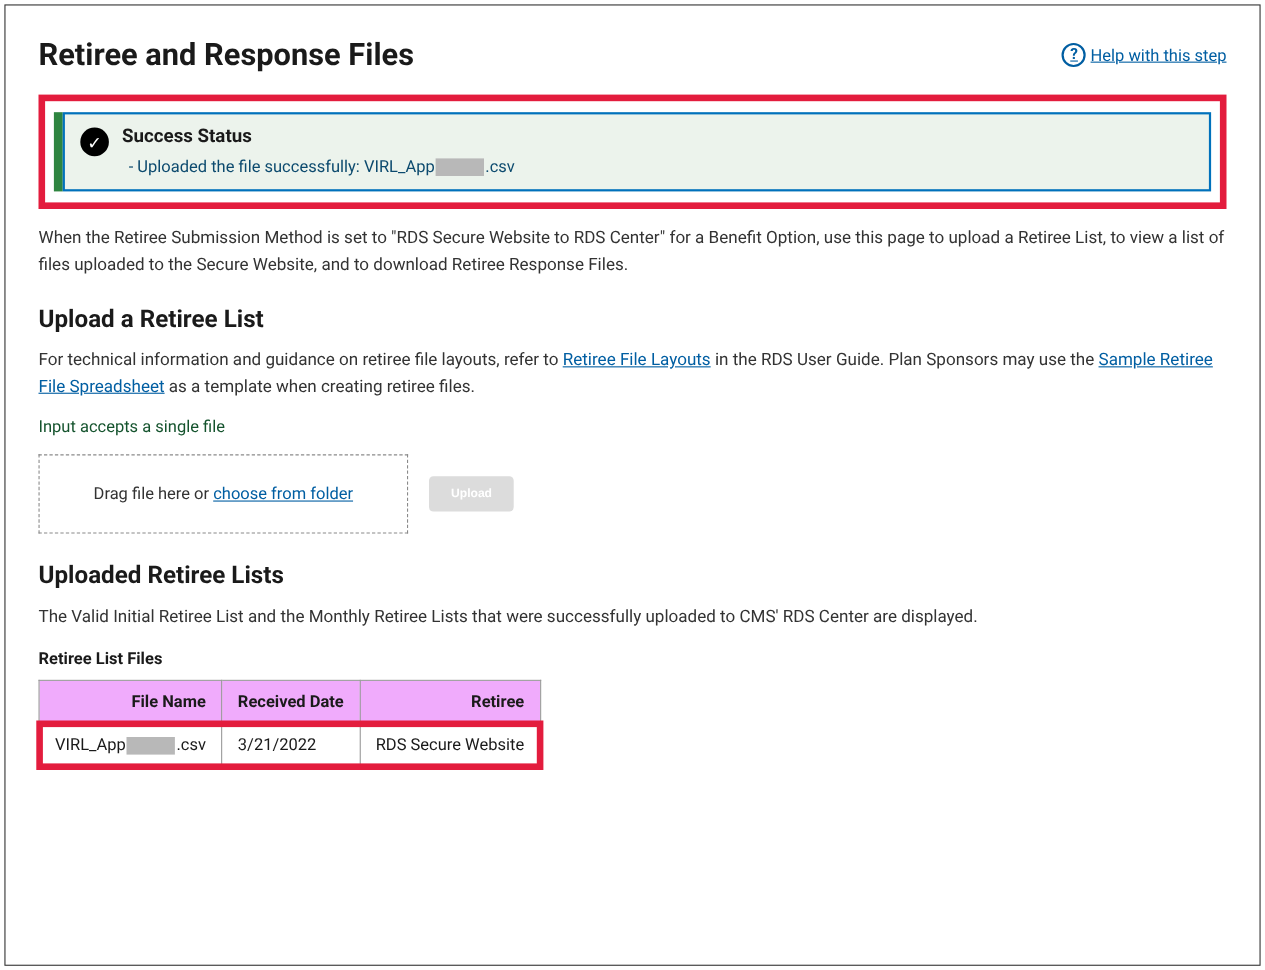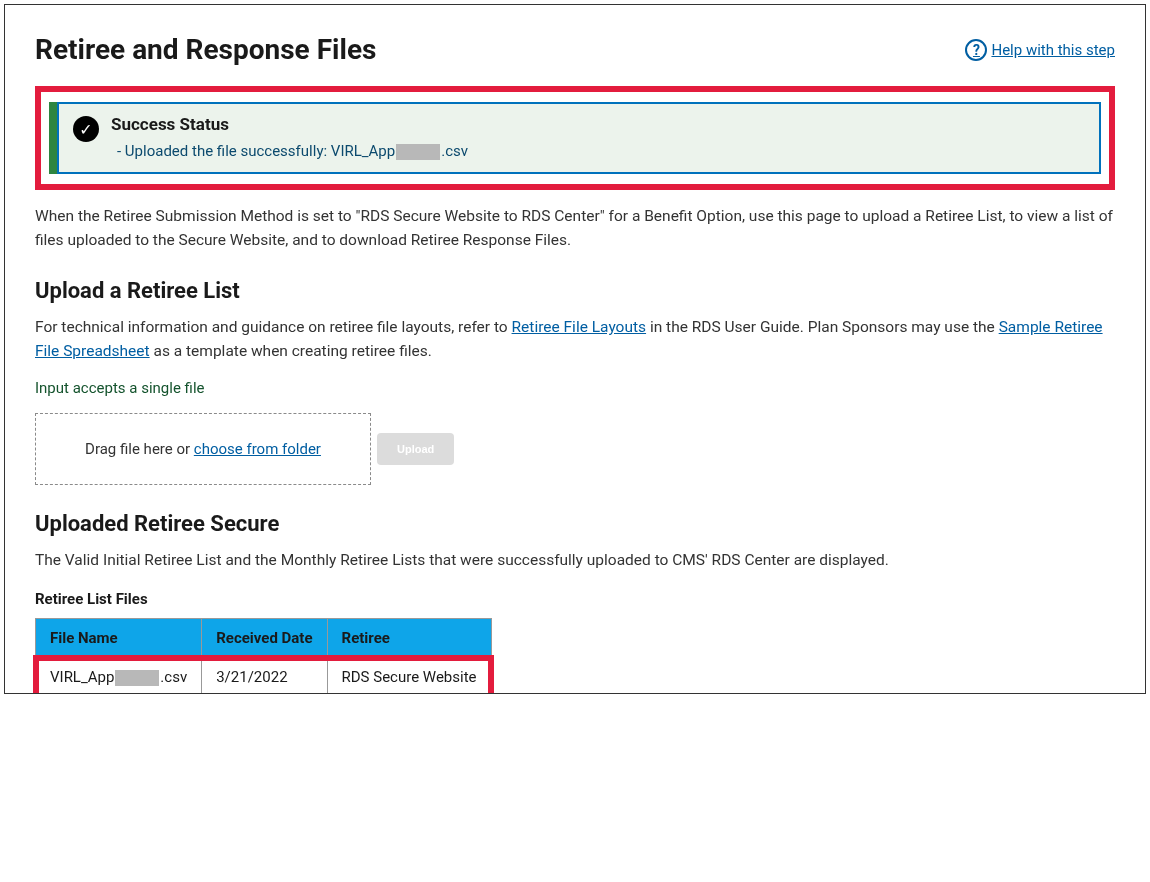--- a/index.html
+++ b/index.html
@@ -6,21 +6,21 @@
   body {
     margin: 0;
     padding: 4px;
     font-family: -apple-system, "Segoe UI", Roboto, Arial, sans-serif;
     color: #1a1a1a;
     background: #fff;
   }
   .outer {
     border: 1px solid #333;
     width: 1142px;
-    height: 690px;
+    height: 874px;
     padding: 28px 30px;
     overflow: hidden;
   }
   .header-row {
     display: flex;
     justify-content: space-between;
     align-items: flex-start;
   }
   h1 {
     font-size: 28px;
@@ -113,21 +113,21 @@
     color: #005ea2;
   }
   .input-label {
     font-size: 15px;
     color: #14532d;
     margin: 8px 0 16px 0;
   }
   .upload-row {
     display: flex;
     align-items: center;
-    gap: 6px;
+    gap: 19px;
   }
   .dropzone {
     border: 1px dashed #8a8a8a;
     width: 336px;
     height: 72px;
     display: flex;
     align-items: center;
     justify-content: center;
     font-size: 15px;
     color: #333;
@@ -149,22 +149,23 @@
   table {
     border-collapse: collapse;
     font-size: 15px;
   }
   th, td {
     border: 1px solid #999;
     padding: 10px 14px;
     text-align: left;
   }
   th {
-    background: #0ea5e9;
-    font-weight: 700;
+    background: #f0abfc;
+    font-weight: 700;
+    text-align: right;
   }
   .row-highlight {
     outline: 6px solid #e31c3d;
     outline-offset: -3px;
   }
   .bold { font-weight: 700; }
 </style>
 </head>
 <body>
 
@@ -206,21 +207,21 @@
 
   <div class="upload-row">
     <div class="dropzone">
       <span>
         <span>Drag file here or </span><a class="inline" href="#">choose from folder</a>
       </span>
     </div>
     <button class="upload-btn">Upload</button>
   </div>
 
-  <h2>Uploaded Retiree Secure</h2>
+  <h2>Uploaded Retiree Lists</h2>
 
   <p class="body">The Valid Initial Retiree List and the Monthly Retiree Lists that were successfully uploaded to CMS' RDS Center are displayed.</p>
 
   <div class="table-caption">Retiree List Files</div>
 
   <table>
     <thead>
       <tr>
         <th>File Name</th>
         <th>Received Date</th>

